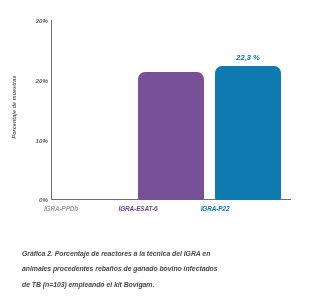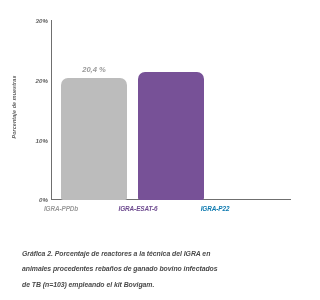--- a/index.html
+++ b/index.html
@@ -153,29 +153,29 @@
     <div class="ytick" style="top:20px;">30%</div>
     <div class="ytick" style="top:80px;">20%</div>
     <div class="ytick" style="top:140px;">10%</div>
     <div class="ytick" style="top:199px;">0%</div>
 
     <div class="y-axis-line"></div>
     <div class="x-axis-line"></div>
 
     <div class="bar-layer">
 
-      <div class="bar-slot s0">
-        <div class="bar" style="height: 122.4px; background: rgb(188, 188, 188);"></div>
-        <div class="bar-value" style="bottom: 126.4px; color: rgb(154, 154, 154);">20,4 %</div>
-      </div>
 
       <div class="bar-slot s1">
         <div class="bar" style="height: 128.4px; background: rgb(119, 81, 151);"></div>
       </div>
 
+      <div class="bar-slot s2">
+        <div class="bar" style="height: 133.8px; background: rgb(14, 122, 176);"></div>
+        <div class="bar-value" style="bottom: 137.8px; color: rgb(14, 122, 176);">22,3 %</div>
+      </div>
 
     </div>
 
     <div class="cat-label c0" style="color: rgb(154, 154, 154);">IGRA-PPDb</div>
     <div class="cat-label c1" style="color: rgb(109, 74, 143);">IGRA-ESAT-6</div>
     <div class="cat-label c2" style="color: rgb(14, 122, 176);">IGRA-P22</div>
 
   </div>
 
   <div id="caption">

